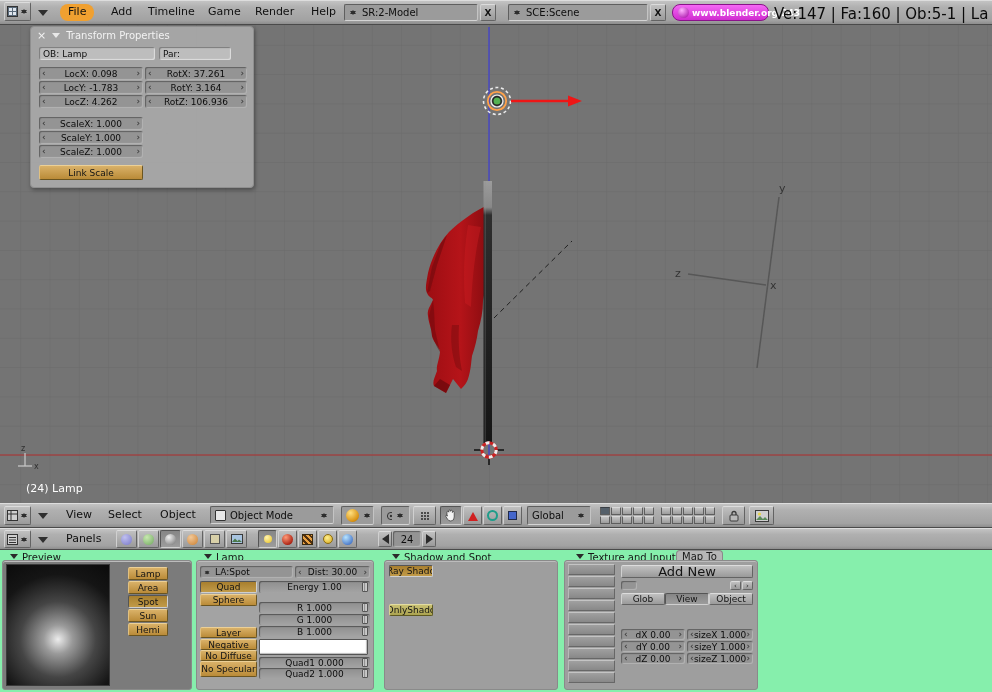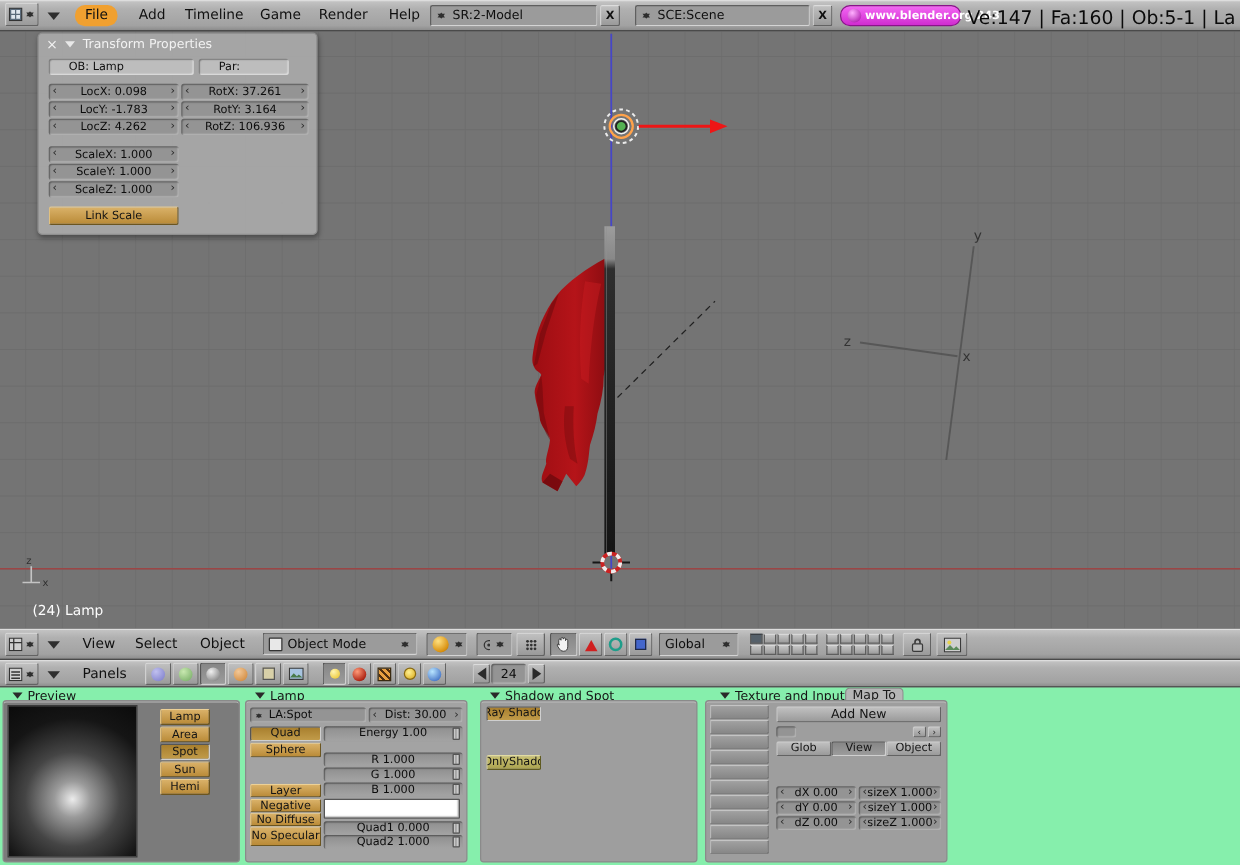--- a/index.html
+++ b/index.html
@@ -36,21 +36,21 @@
   .ptitle{position:absolute;font-size:10px;color:#161616;display:flex;align-items:center;gap:4px;white-space:nowrap}
   .ptri{width:0;height:0;border:4px solid transparent;border-top:5px solid #2a2a2a;margin-top:3px}
   .panelbody{position:absolute;background:#a3a3a3;border:1px solid #8a8a8a;border-radius:3px;box-shadow:inset 0 1px 0 #bcbcbc}
   .slotcol{position:absolute;display:flex;flex-direction:column;gap:1px}
   .slot{height:11px;background:linear-gradient(#a0a0a0,#888);border:1px solid #676767;border-top-color:#c4c4c4;border-left-color:#b8b8b8;border-radius:1px}
   .lgrid{position:absolute;display:flex;flex-wrap:wrap;gap:1px;width:54px;height:17px}
   .lcell{width:10px;height:8px;background:linear-gradient(#c4c4c4,#9c9c9c);border:1px solid #5e5e5e;border-top-color:#d8d8d8}
   .lcell.on{background:#55606a;border-top-color:#3a3f45}
   #tpanel{position:absolute;left:30px;top:26px;width:224px;height:162px;background:rgba(168,168,168,.94);border:1px solid #8f8f8f;border-radius:4px;box-shadow:1px 2px 4px rgba(0,0,0,.35)}
   #tpanel .hd{position:absolute;left:6px;top:2px;color:#f2f2f2;font-size:10px;display:flex;gap:6px;align-items:center}
-  .txtfld{position:absolute;background:#bdbdbd;box-shadow:inset 1px 1px 1px rgba(0,0,0,.35),inset -1px -1px 1px rgba(255,255,255,.5);border-radius:2px;font-size:9px;color:#101010;display:flex;align-items:center;padding-left:16px;white-space:nowrap;overflow:hidden}
+  .txtfld{position:absolute;background:#bdbdbd;box-shadow:inset 1px 1px 1px rgba(0,0,0,.35),inset -1px -1px 1px rgba(255,255,255,.5);border-radius:2px;font-size:9px;color:#101010;display:flex;align-items:center;padding-left:4px;white-space:nowrap;overflow:hidden}
   #badge{position:absolute;left:672px;top:4px;height:17px;width:97px;background:linear-gradient(#f468f4,#d02cd0);border:1px solid #8a128a;border-radius:8px;color:#fff;font-size:9px;font-weight:bold;display:flex;align-items:center;gap:3px;padding:0 5px;white-space:nowrap}
   #stats{position:absolute;left:774px;top:5px;font-size:15px;color:#0a0a0a;white-space:nowrap}
   .mode-icon{width:11px;height:11px;background:#e8e8e8;border:1px solid #333;border-radius:1px;flex:0 0 11px}
   .swatch{position:absolute;background:#fff;border:1px solid #555;box-shadow:inset -1px -1px 1px #bbb;border-radius:1px}
   .tab{position:absolute;height:12px;font-size:10px;color:#1a1a1a;display:flex;align-items:center;padding:0 5px;white-space:nowrap}
   .tab.inactive{background:#b6b6b6;border:1px solid #8a8a8a;border-bottom:none;border-radius:4px 4px 0 0}
   svg text{font-family:"DejaVu Sans",sans-serif}
 </style>
 </head>
 <body>
@@ -463,21 +463,21 @@
         <div class="slot"></div>
         <div class="slot"></div>
         <div class="slot"></div>
         <div class="slot"></div>
         <div class="slot"></div>
         <div class="slot"></div>
         <div class="slot"></div>
         <div class="slot"></div>
         <div class="slot"></div>
     </div>
-    <div class="btn3d" style="left:621px;top:15px;width:132px;height:13px;font-size:10px;color:#141414">Add New</div>
+    <div class="btn3d" style="left:621px;top:15px;width:132px;height:13px;font-size:13px;color:#141414">Add New</div>
     <div class="fld" style="left:621px;top:31px;width:16px;height:9px"></div>
     <div class="btn3d" style="left:730px;top:31px;width:11px;height:9px;font-size:7px;color:#222">‹</div>
     <div class="btn3d" style="left:742px;top:31px;width:11px;height:9px;font-size:7px;color:#222">›</div>
     <div class="btn3d" style="left:621px;top:43px;width:44px;height:12px;font-size:9px;color:#141414">Glob</div>
     <div class="btn3d pressed" style="left:665px;top:43px;width:44px;height:12px;font-size:9px;color:#141414">View</div>
     <div class="btn3d" style="left:709px;top:43px;width:44px;height:12px;font-size:9px;color:#141414">Object</div>
     <div class="fld nfield" style="left:621px;top:79px;width:64px;height:11px">
         <span class="arr">‹</span>
         <span class="nval">dX 0.00</span>
         <span class="arr">›</span>

